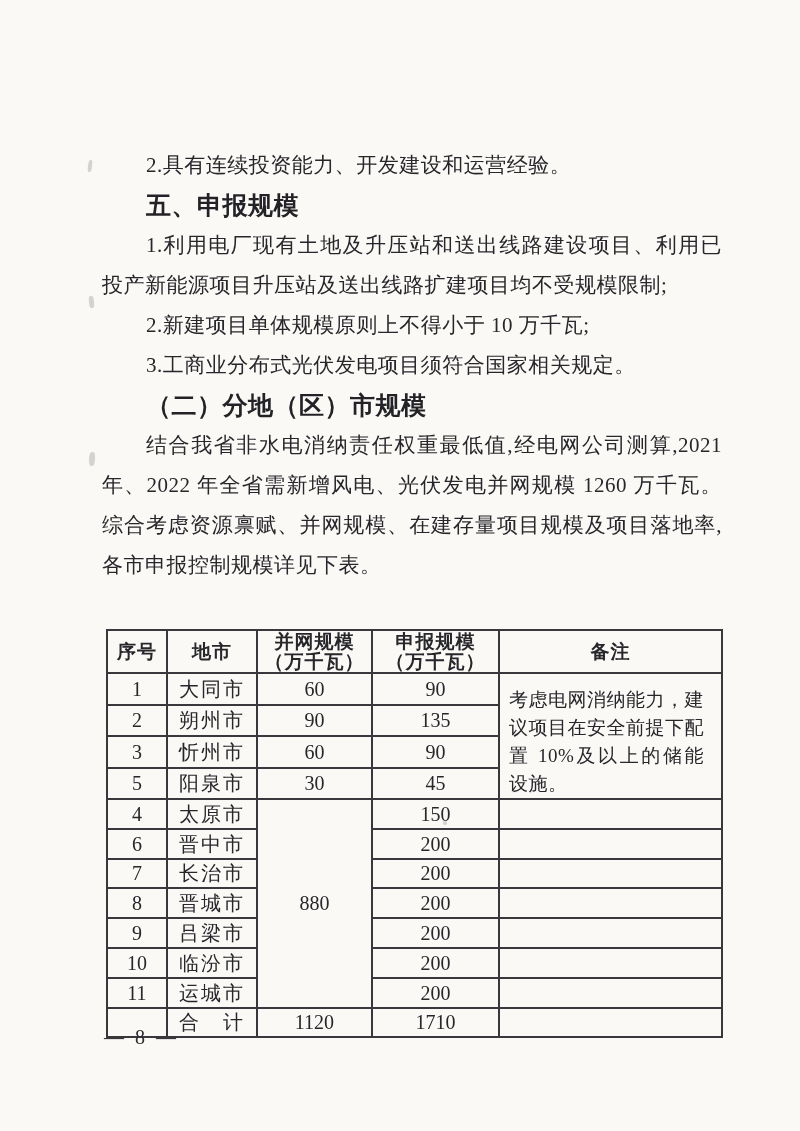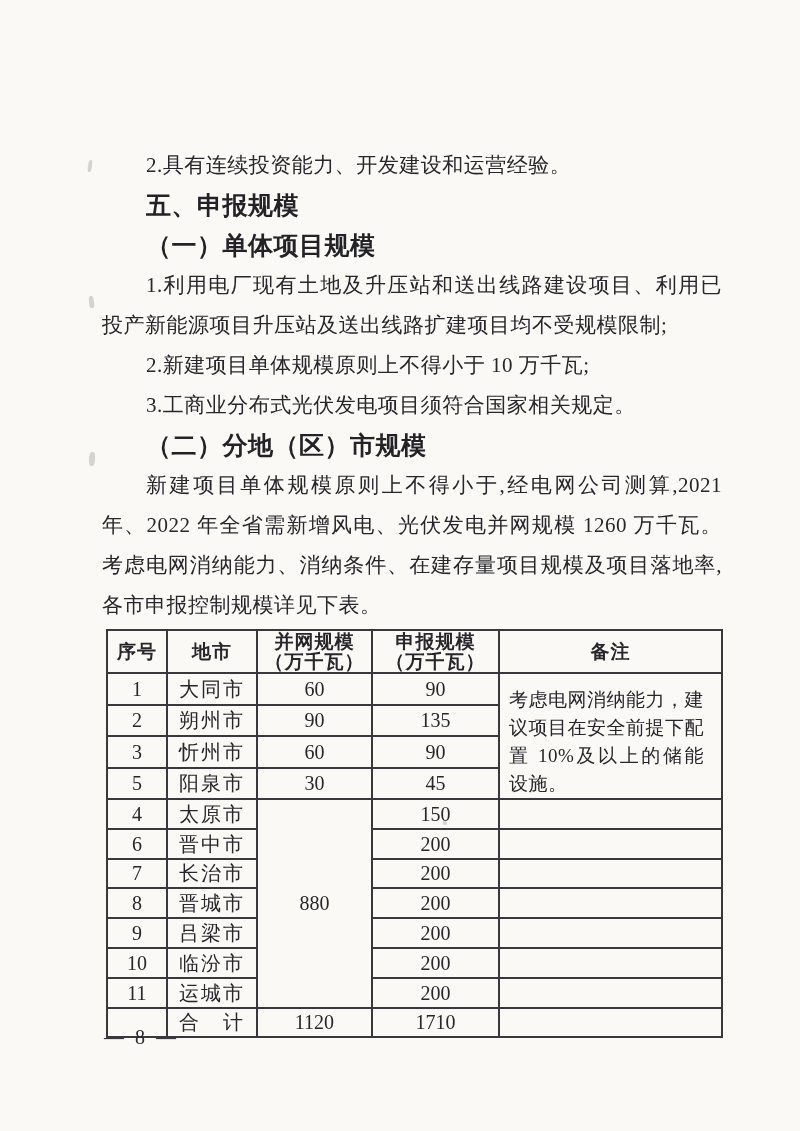--- a/index.html
+++ b/index.html
@@ -76,29 +76,28 @@
   .speck.s4{left:443px;top:821px;width:4px;height:4px;}
 </style>
 </head>
 <body>
 
 <div class="page">
 
   <div class="content">
     <div class="line ind">2.具有连续投资能力、开发建设和运营经验。</div>
     <div class="line ind hd">五、申报规模</div>
-    <div class="line ind hd">（一）单体项目规模</div>
     <div class="line ind jf">1.利用电厂现有土地及升压站和送出线路建设项目、利用已</div>
     <div class="line">投产新能源项目升压站及送出线路扩建项目均不受规模限制;</div>
     <div class="line ind">2.新建项目单体规模原则上不得小于 10 万千瓦;</div>
     <div class="line ind">3.工商业分布式光伏发电项目须符合国家相关规定。</div>
     <div class="line ind hd">（二）分地（区）市规模</div>
-    <div class="line ind jf">新建项目单体规模原则上不得小于,经电网公司测算,2021</div>
+    <div class="line ind jf">结合我省非水电消纳责任权重最低值,经电网公司测算,2021</div>
     <div class="line jf">年、2022 年全省需新增风电、光伏发电并网规模 1260 万千瓦。</div>
-    <div class="line jf">考虑电网消纳能力、消纳条件、在建存量项目规模及项目落地率,</div>
+    <div class="line jf">综合考虑资源禀赋、并网规模、在建存量项目规模及项目落地率,</div>
     <div class="line">各市申报控制规模详见下表。</div>
   </div>
 
   <div class="tablewrap">
     <table class="scale">
       <colgroup>
         <col style="width:60px">
           <col style="width:90px">
           <col style="width:115px">
           <col style="width:127px">

